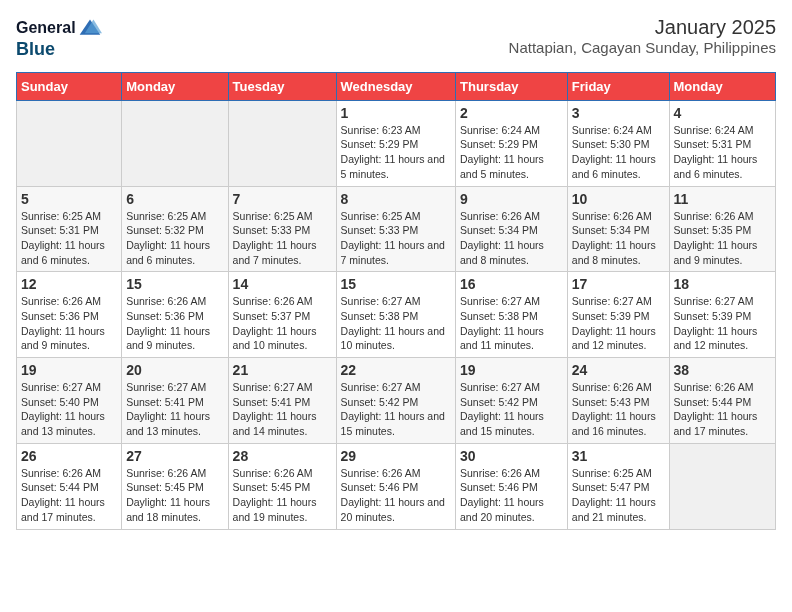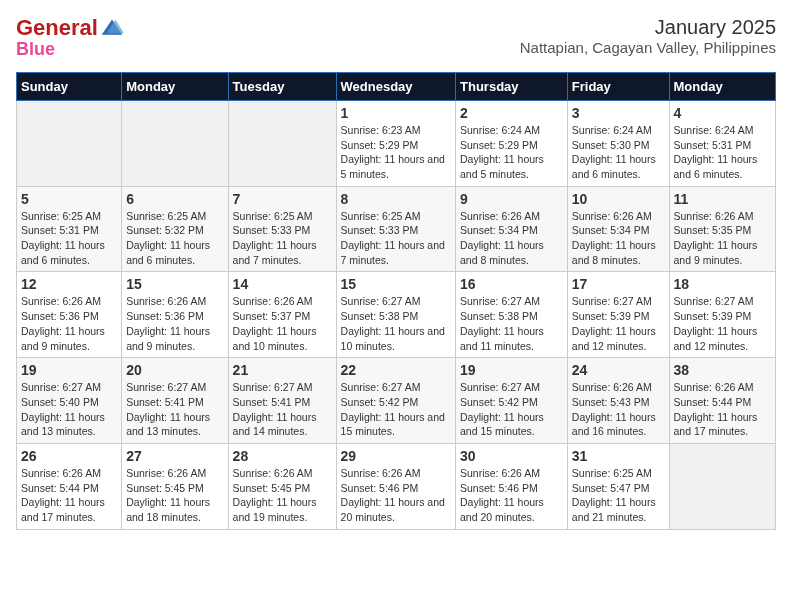--- a/index.html
+++ b/index.html
@@ -15,29 +15,29 @@
       align-items: flex-start;
       justify-content: space-between;
       margin-bottom: 12px;
     }
     .logo {
       display: flex;
       align-items: center;
       gap: 4px;
     }
     .logo-text-general {
-      font-size: 22px;
-      font-weight: bold;
-      color: #b91c1c;
+      font-size: 16px;
+      font-weight: bold;
+      color: #0f172a;
       line-height: 1.1;
     }
     .logo-text-blue {
       font-size: 18px;
       font-weight: bold;
-      color: #ec4899;
+      color: #0c4a6e;
       line-height: 1.1;
     }
     .logo-icon {
       width: 24px;
       height: 24px;
     }
     .title-block {
       text-align: right;
     }
     .title-block h1 {
@@ -49,21 +49,21 @@
       font-size: 15px;
       color: #555;
       font-weight: normal;
     }
     table {
       width: 100%;
       border-collapse: collapse;
       font-size: 11px;
     }
     thead tr th {
-      background: #0f172a;
+      background: #ef4444;
       color: #fff;
       padding: 6px 4px;
       text-align: left;
       font-size: 13px;
       font-weight: bold;
       border: 1px solid #2e6db4;
     }
     tbody tr td {
       border: 1px solid #ccc;
       vertical-align: top;
@@ -101,21 +101,21 @@
         <svg class="logo-icon" viewBox="0 0 28 24" fill="none" xmlns="http://www.w3.org/2000/svg">
           <polygon points="14,2 26,20 2,20" fill="#2e6db4"></polygon>
           <polygon points="18,2 28,18 8,18" fill="#5a9fd4" opacity="0.7"></polygon>
         </svg>
       </div>
       <span class="logo-text-blue">Blue</span>
     </div>
   </div>
   <div class="title-block">
     <h1>January 2025</h1>
-    <h2>Nattapian, Cagayan Valley, Philippines</h2>
+    <h2>Nattapian, Cagayan Sunday, Philippines</h2>
   </div>
 </div>
 
 <table>
   <thead>
     <tr>
     <th>Sunday</th>
         <th>Monday</th>
         <th>Tuesday</th>
         <th>Wednesday</th>

